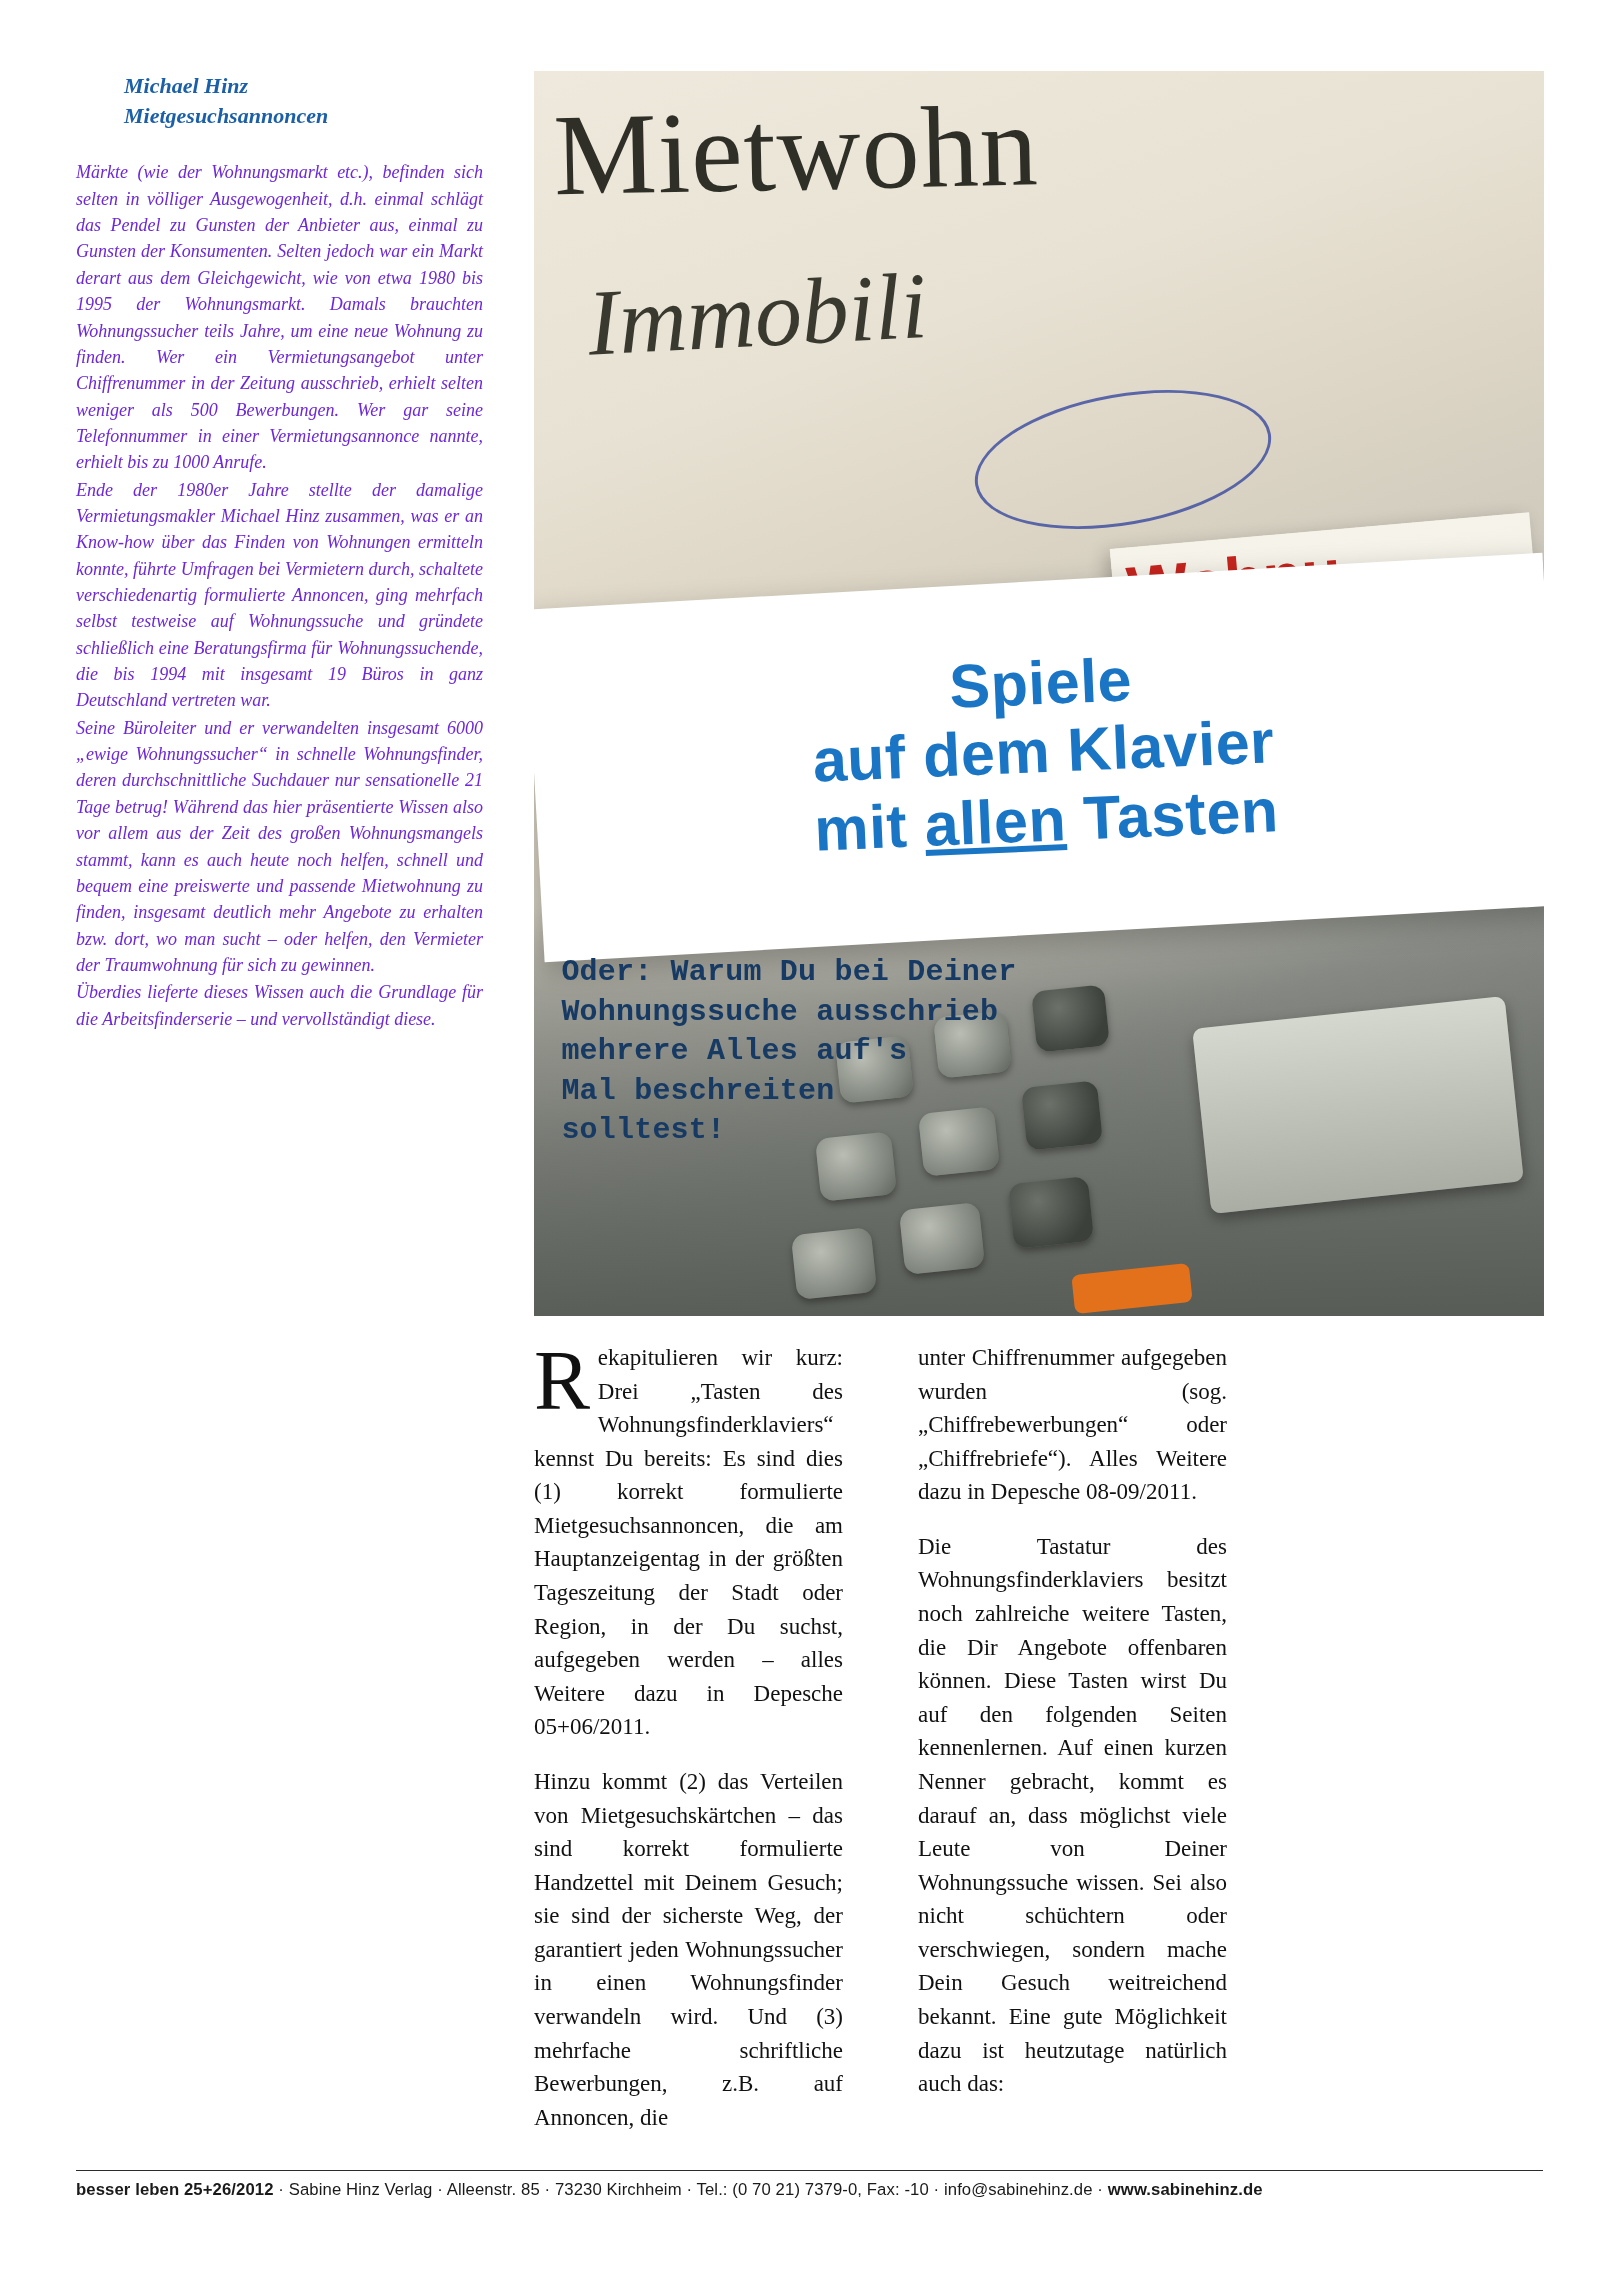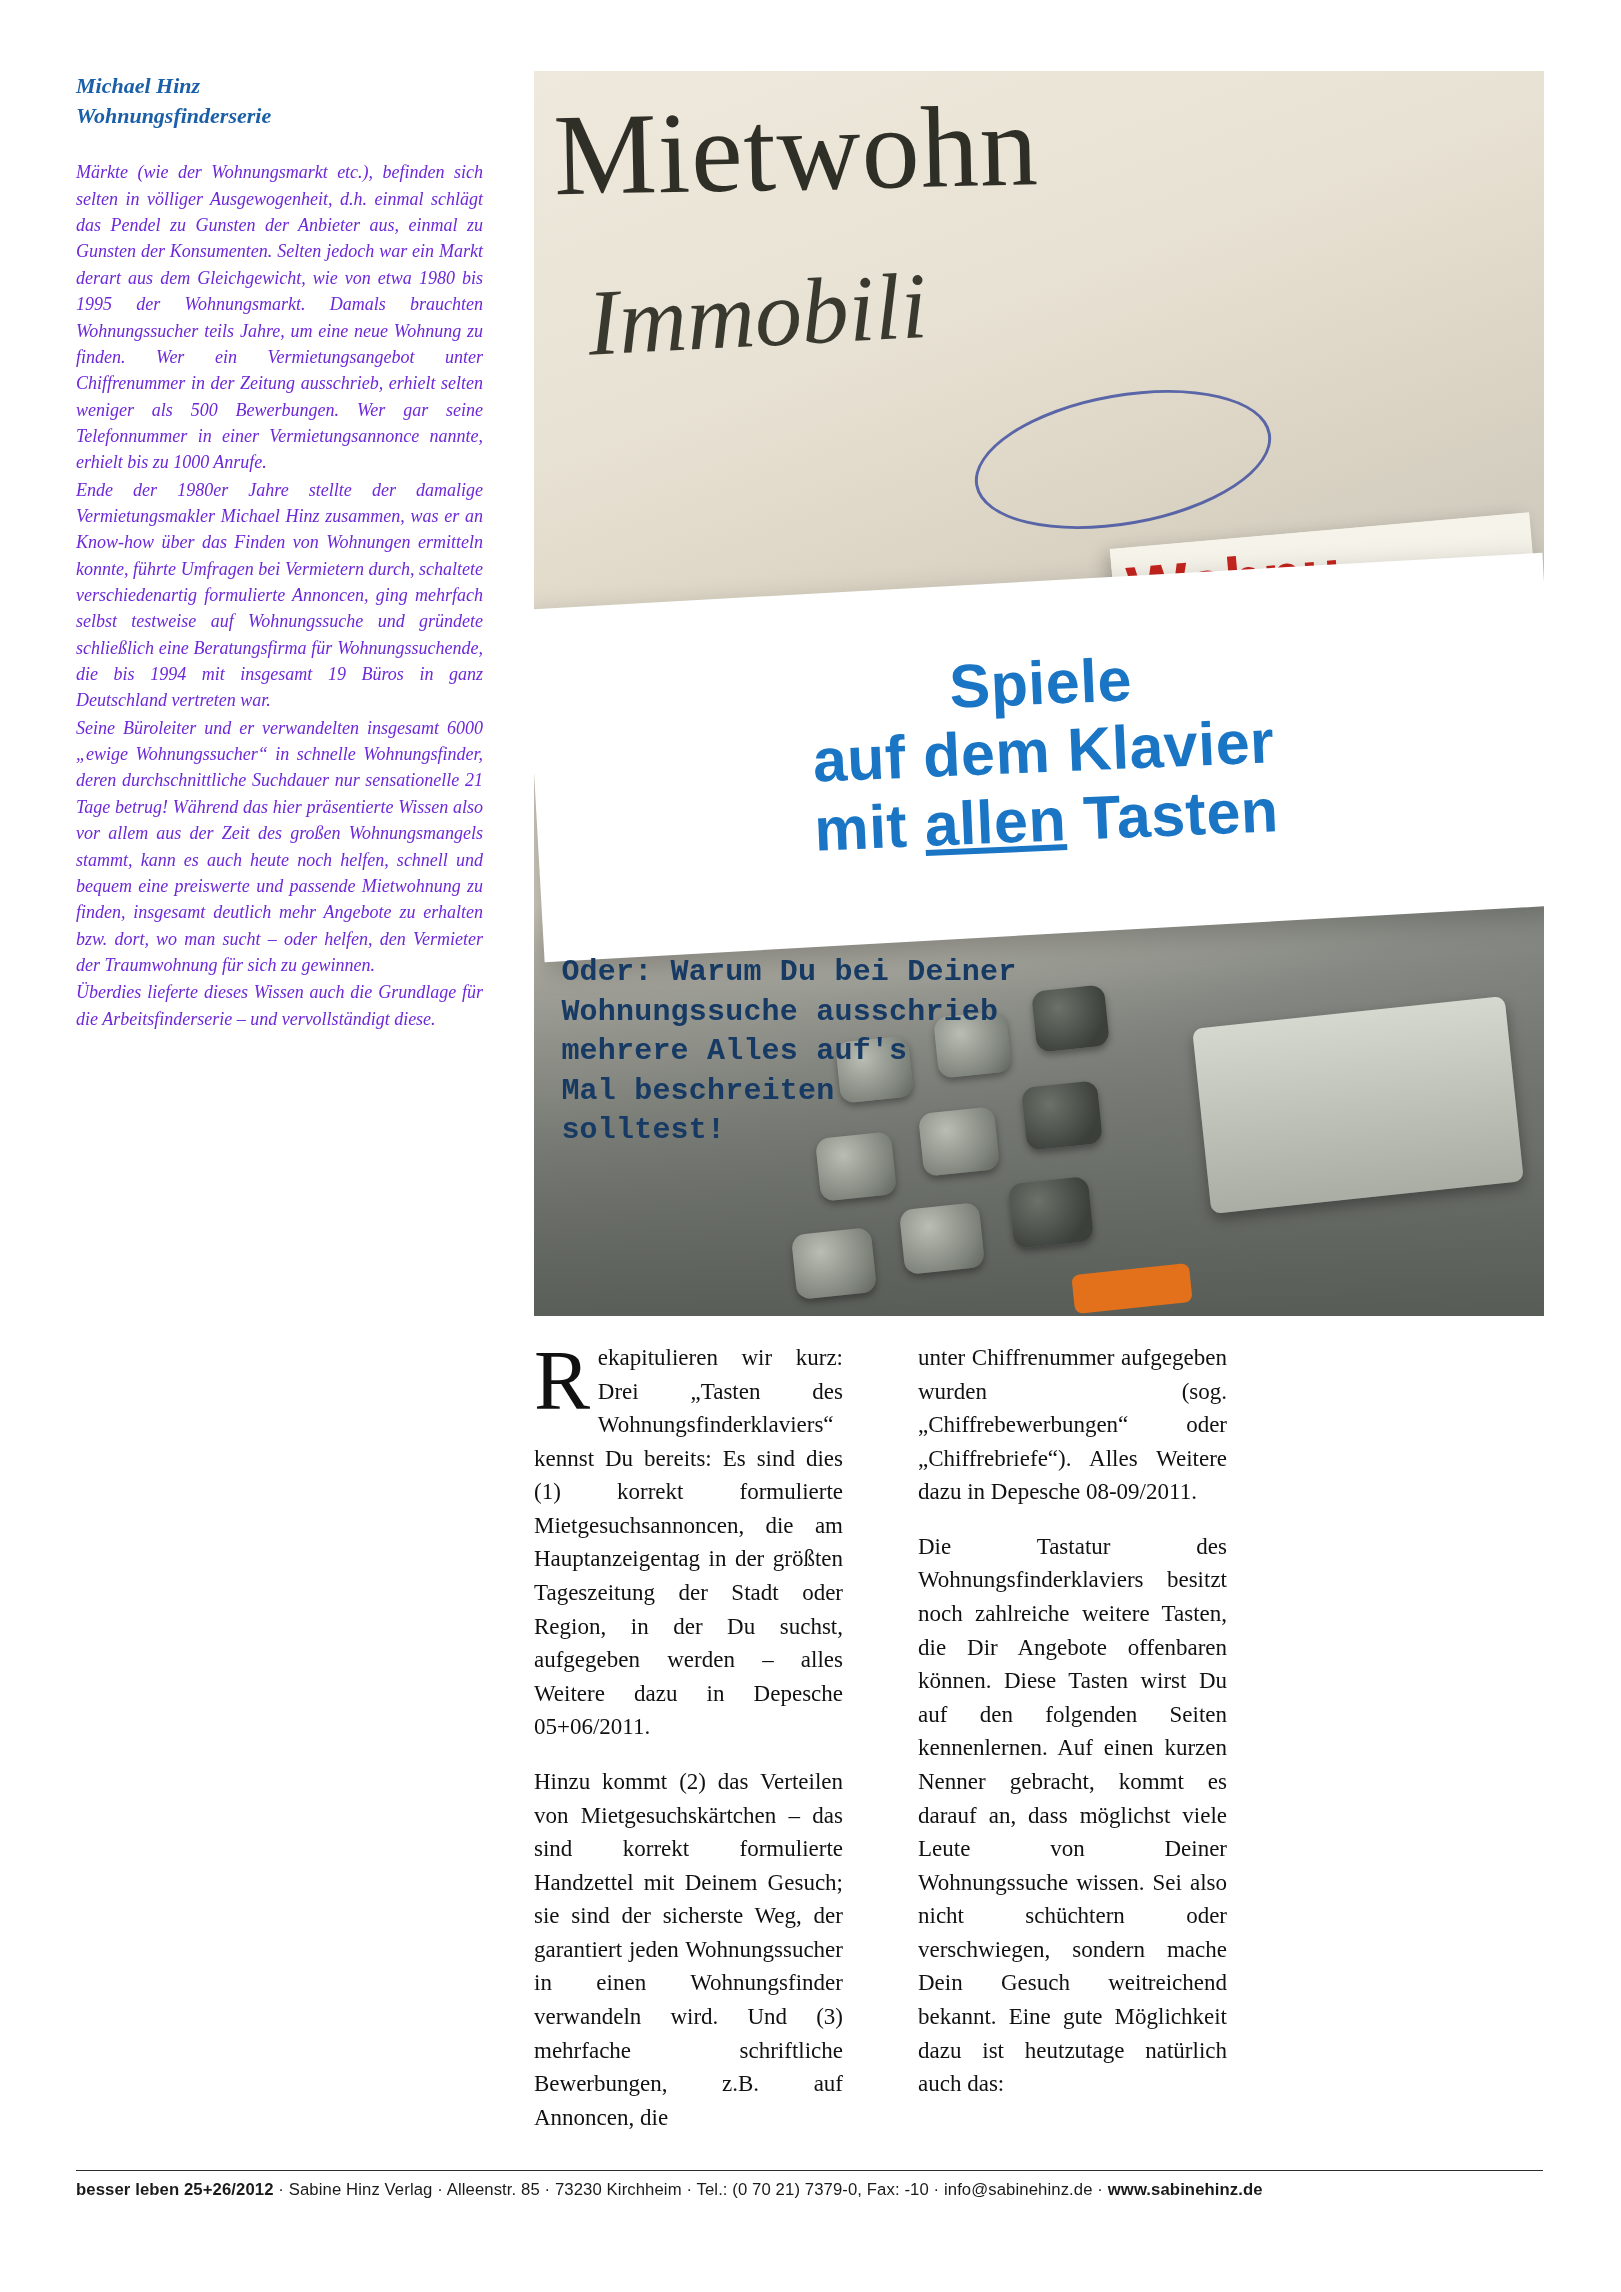--- a/index.html
+++ b/index.html
@@ -31,21 +31,21 @@
   }
   .byline {
     font-family: "Liberation Serif", serif;
     font-style: italic;
     font-weight: bold;
     color: #1a5fa8;
     font-size: 22px;
     line-height: 1.35;
     margin-bottom: 29px;
   }
-  .byline div { white-space: nowrap; }
+  .byline div { white-space: nowrap; margin-left: 48px; }
 
   .intro-text {
     font-family: "Liberation Serif", serif;
     font-style: italic;
     color: #6d28d9;
     font-size: 18px;
     line-height: 1.465;
     text-align: justify;
     text-justify: inter-word;
     hyphens: manual;
@@ -260,21 +260,21 @@
   .footer .url { font-weight: bold; }
 </style>
 </head>
 <body>
 
 <div class="page">
 
   <div class="left-col">
     <div class="byline">
       <div>Michael Hinz</div>
-      <div>Wohnungsfinderserie</div>
+      <div>Mietgesuchsannoncen</div>
     </div>
     <div class="intro-text">
       <p>Märkte (wie der Wohnungsmarkt etc.), befinden sich selten in völliger Ausgewogenheit, d.h. einmal schlägt das Pendel zu Gunsten der Anbieter aus, einmal zu Gunsten der Konsumenten. Selten jedoch war ein Markt derart aus dem Gleichgewicht, wie von etwa 1980 bis 1995 der Wohnungsmarkt. Damals brauchten Wohnungssucher teils Jahre, um eine neue Wohnung zu finden. Wer ein Vermietungsangebot unter Chiffrenummer in der Zeitung ausschrieb, erhielt selten weniger als 500 Bewerbungen. Wer gar seine Telefonnummer in einer Vermietungsannonce nannte, erhielt bis zu 1000 Anrufe.</p>
       <p>Ende der 1980er Jahre stellte der damalige Vermietungsmakler Michael Hinz zusammen, was er an Know-how über das Finden von Wohnungen ermitteln konnte, führte Umfragen bei Vermietern durch, schaltete verschiedenartig formulierte Annoncen, ging mehrfach selbst testweise auf Wohnungssuche und gründete schließlich eine Beratungsfirma für Wohnungssuchende, die bis 1994 mit insgesamt 19 Büros in ganz Deutschland vertreten war.</p>
       <p>Seine Büroleiter und er verwandelten insgesamt 6000 „ewige Wohnungssucher“ in schnelle Wohnungsfinder, deren durchschnittliche Suchdauer nur sensationelle 21 Tage betrug! Während das hier präsentierte Wissen also vor allem aus der Zeit des großen Wohnungsmangels stammt, kann es auch heute noch helfen, schnell und bequem eine preiswerte und passende Mietwohnung zu finden, insgesamt deutlich mehr Angebote zu erhalten bzw. dort, wo man sucht – oder helfen, den Vermieter der Traumwohnung für sich zu gewinnen.</p>
       <p>Überdies lieferte dieses Wissen auch die Grundlage für die Arbeitsfinderserie – und vervollständigt diese.</p>
     </div>
   </div>
 
   <div class="hero">

